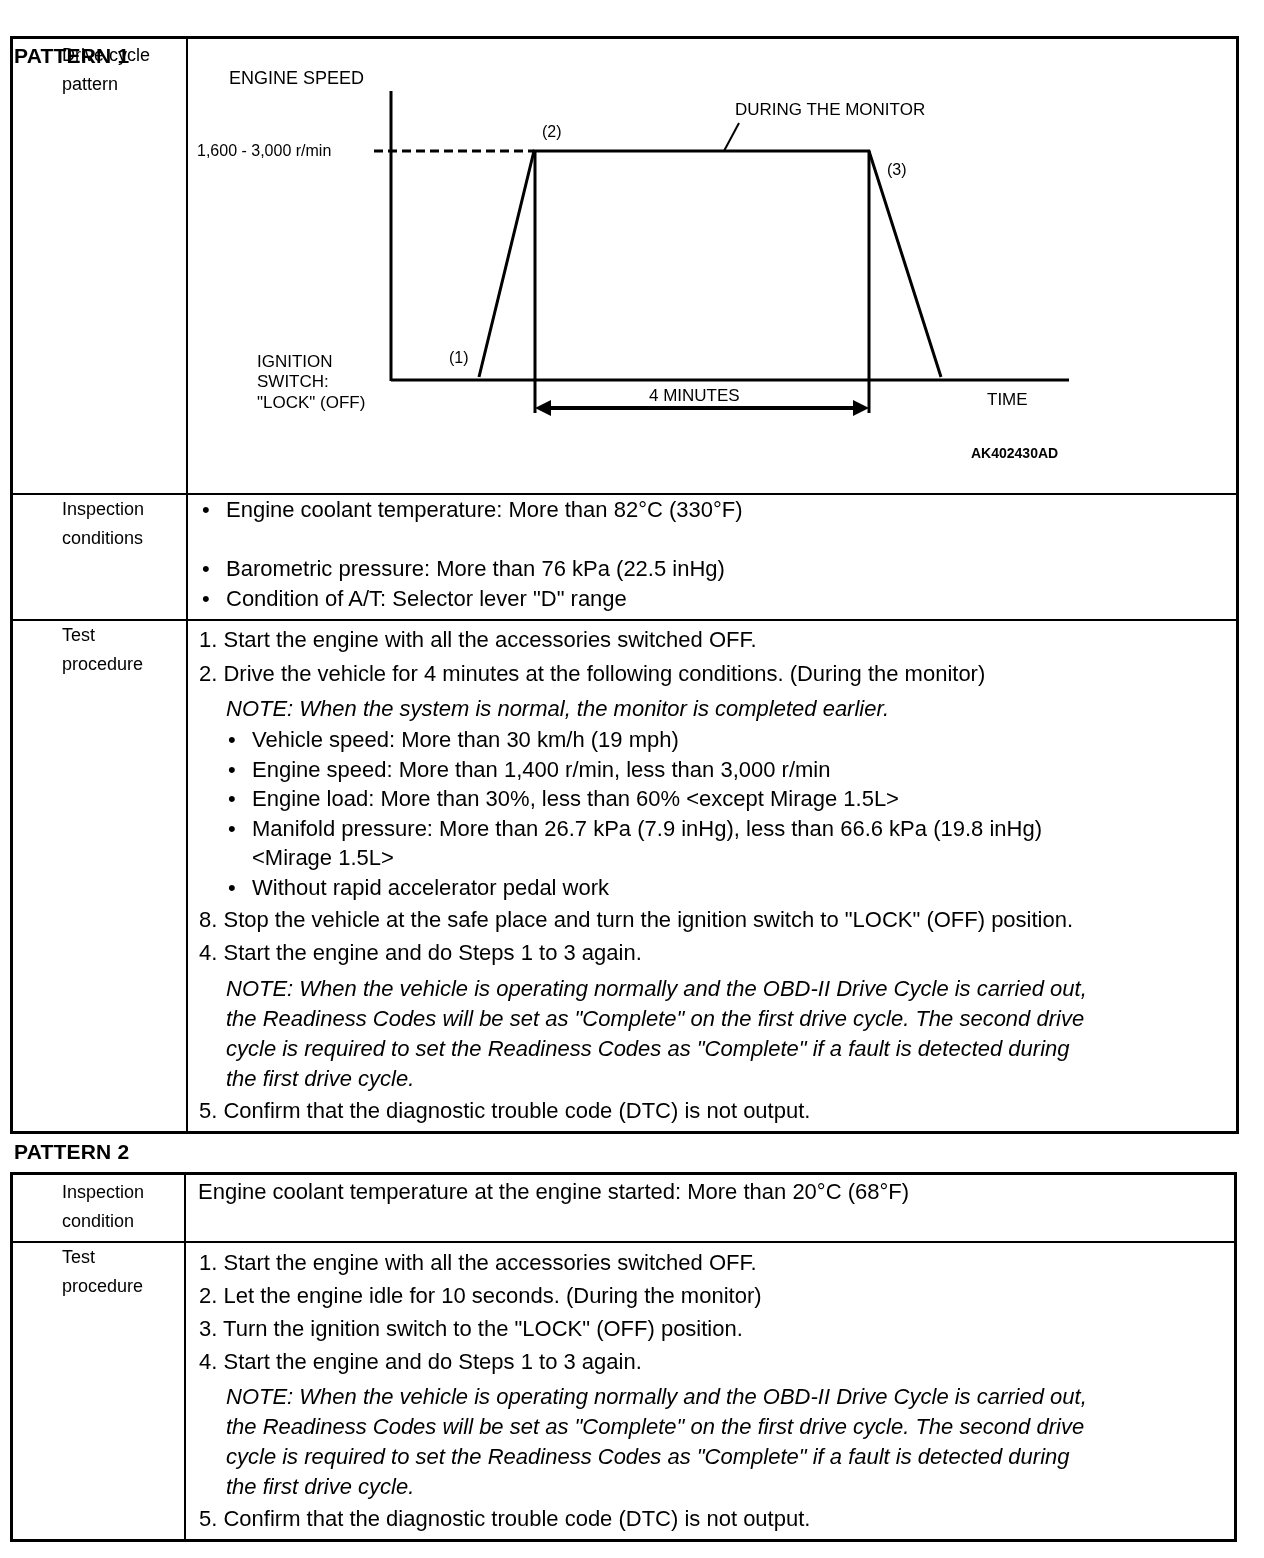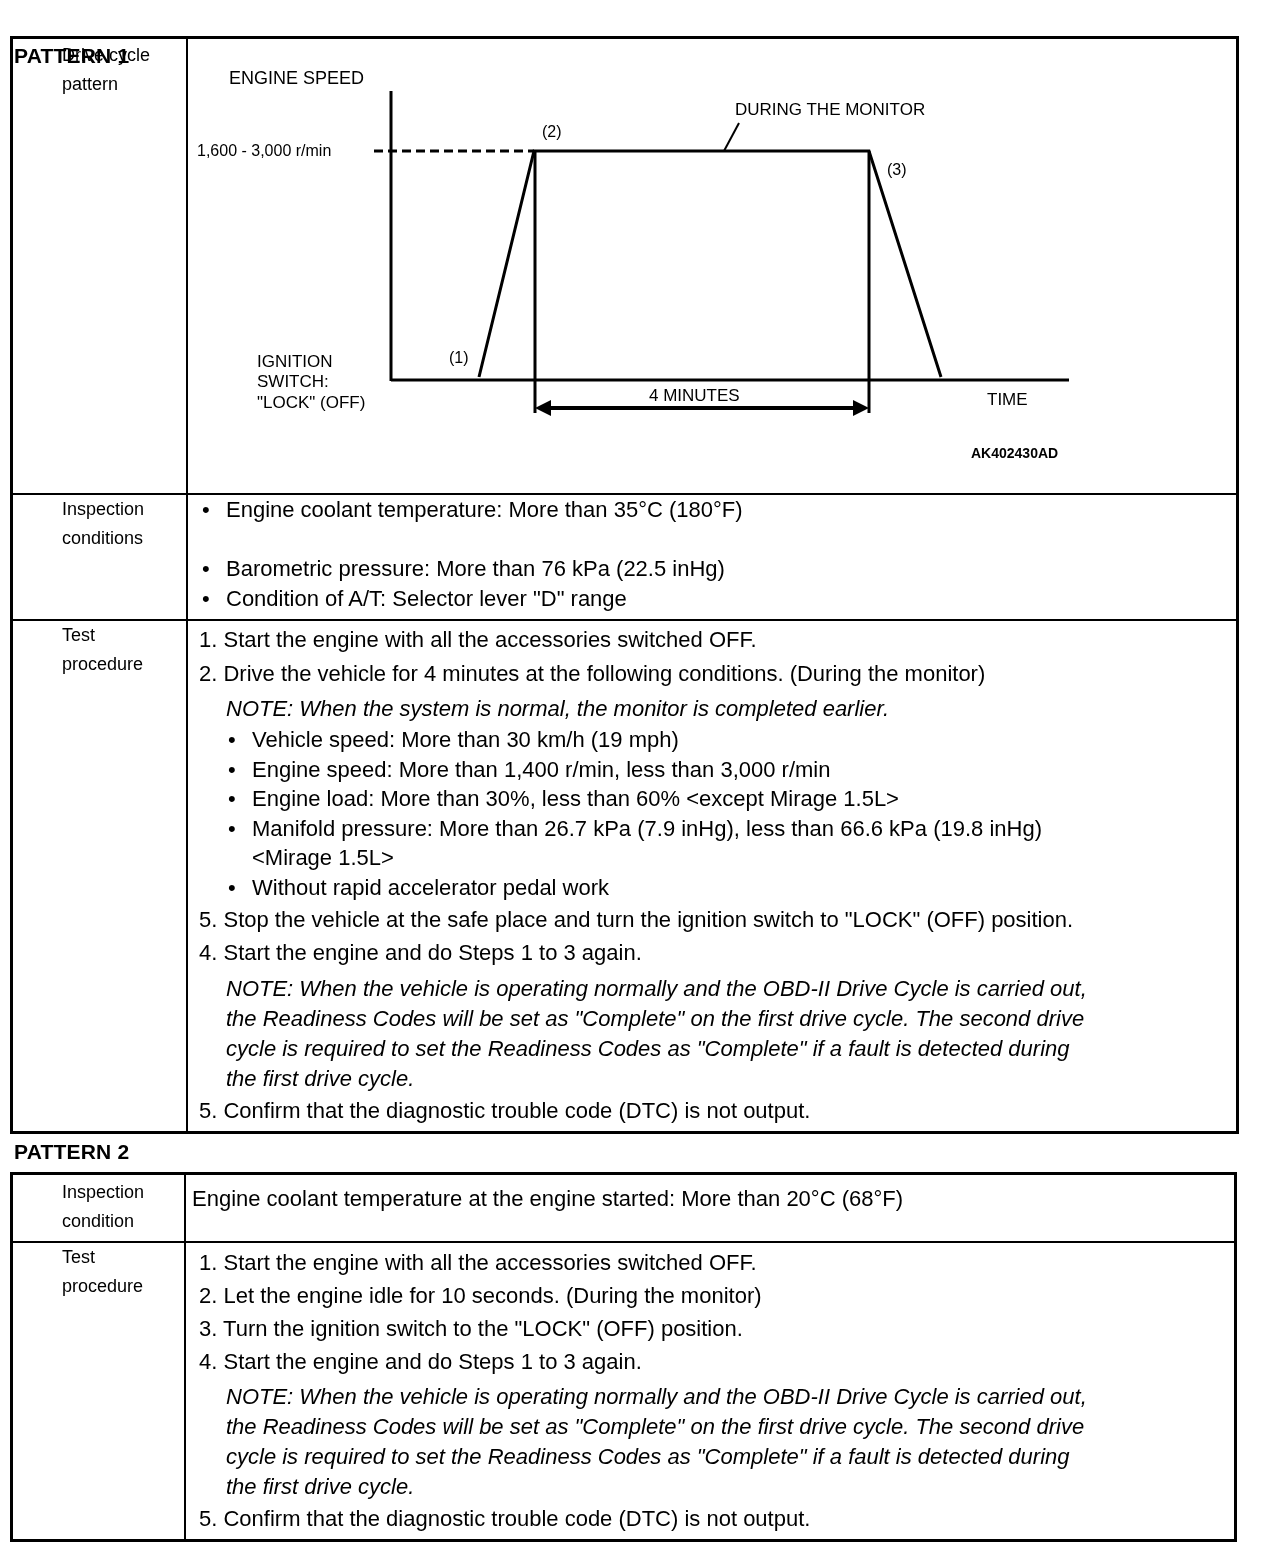--- a/index.html
+++ b/index.html
@@ -62,60 +62,60 @@
       <text x="798" y="366" font-size="17">TIME</text>
       <text x="782" y="419" font-size="14" font-weight="bold">AK402430AD</text>
     </svg>
   </div>
 
   <div class="row" style="top:454px; height:126px;">
     <div class="lbl" style="top:0;">
       <div>Inspection</div>
       <div>conditions</div>
     </div>
-    <div class="line bullet" style="left:213px; top:2px;">Engine coolant temperature: More than 35°C (180°F)</div>
+    <div class="line bullet" style="left:213px; top:2px;">Engine coolant temperature: More than 82°C (330°F)</div>
     <div class="line bullet" style="left:213px; top:61px;">Barometric pressure: More than 76 kPa (22.5 inHg)</div>
     <div class="line bullet" style="left:213px; top:91px;">Condition of A/T: Selector lever "D" range</div>
   </div>
 
   <div class="row" style="top:580px; height:512px;">
     <div class="lbl" style="top:0;">
       <div>Test</div>
       <div>procedure</div>
     </div>
     <div class="line" style="left:186px; top:6px;">1. Start the engine with all the accessories switched OFF.</div>
     <div class="line" style="left:186px; top:40px;">2. Drive the vehicle for 4 minutes at the following conditions. (During the monitor)</div>
     <div class="line it" style="left:213px; top:75px;">NOTE: When the system is normal, the monitor is completed earlier.</div>
     <div class="line bullet" style="left:239px; top:106px;">Vehicle speed: More than 30 km/h (19 mph)</div>
     <div class="line bullet" style="left:239px; top:136px;">Engine speed: More than 1,400 r/min, less than 3,000 r/min</div>
     <div class="line bullet" style="left:239px; top:165px;">Engine load: More than 30%, less than 60% &lt;except Mirage 1.5L&gt;</div>
     <div class="line bullet" style="left:239px; top:195px;">Manifold pressure: More than 26.7 kPa (7.9 inHg), less than 66.6 kPa (19.8 inHg)</div>
     <div class="line" style="left:239px; top:224px;">&lt;Mirage 1.5L&gt;</div>
     <div class="line bullet" style="left:239px; top:254px;">Without rapid accelerator pedal work</div>
-    <div class="line" style="left:186px; top:286px;">5. Stop the vehicle at the safe place and turn the ignition switch to "LOCK" (OFF) position.</div>
+    <div class="line" style="left:186px; top:286px;">8. Stop the vehicle at the safe place and turn the ignition switch to "LOCK" (OFF) position.</div>
     <div class="line" style="left:186px; top:319px;">4. Start the engine and do Steps 1 to 3 again.</div>
     <div class="line it" style="left:213px; top:355px;">NOTE: When the vehicle is operating normally and the OBD-II Drive Cycle is carried out,</div>
     <div class="line it" style="left:213px; top:385px;">the Readiness Codes will be set as "Complete" on the first drive cycle. The second drive</div>
     <div class="line it" style="left:213px; top:415px;">cycle is required to set the Readiness Codes as "Complete" if a fault is detected during</div>
     <div class="line it" style="left:213px; top:445px;">the first drive cycle.</div>
     <div class="line" style="left:186px; top:477px;">5. Confirm that the diagnostic trouble code (DTC) is not output.</div>
   </div>
 </div>
 
 <div class="heading" style="top:1140px;text-align:right;">PATTERN 2</div>
 
 <div class="tbl" style="left:10px; top:1172px; width:1227px; height:370px;">
   <div class="vdiv" style="left:171px;"></div>
 
   <div class="row first" style="top:0; height:66px;">
     <div class="lbl" style="top:3px;">
       <div>Inspection</div>
       <div>condition</div>
     </div>
-    <div class="line" style="left:179px; top:4px;margin-top:7px;">Engine coolant temperature at the engine started: More than 20°C (68°F)</div>
+    <div class="line" style="left:185px; top:4px;">Engine coolant temperature at the engine started: More than 20°C (68°F)</div>
   </div>
 
   <div class="row" style="top:66px; height:298px;">
     <div class="lbl" style="top:0;">
       <div>Test</div>
       <div>procedure</div>
     </div>
     <div class="line" style="left:186px; top:7px;">1. Start the engine with all the accessories switched OFF.</div>
     <div class="line" style="left:186px; top:40px;">2. Let the engine idle for 10 seconds. (During the monitor)</div>
     <div class="line" style="left:186px; top:73px;">3. Turn the ignition switch to the "LOCK" (OFF) position.</div>

